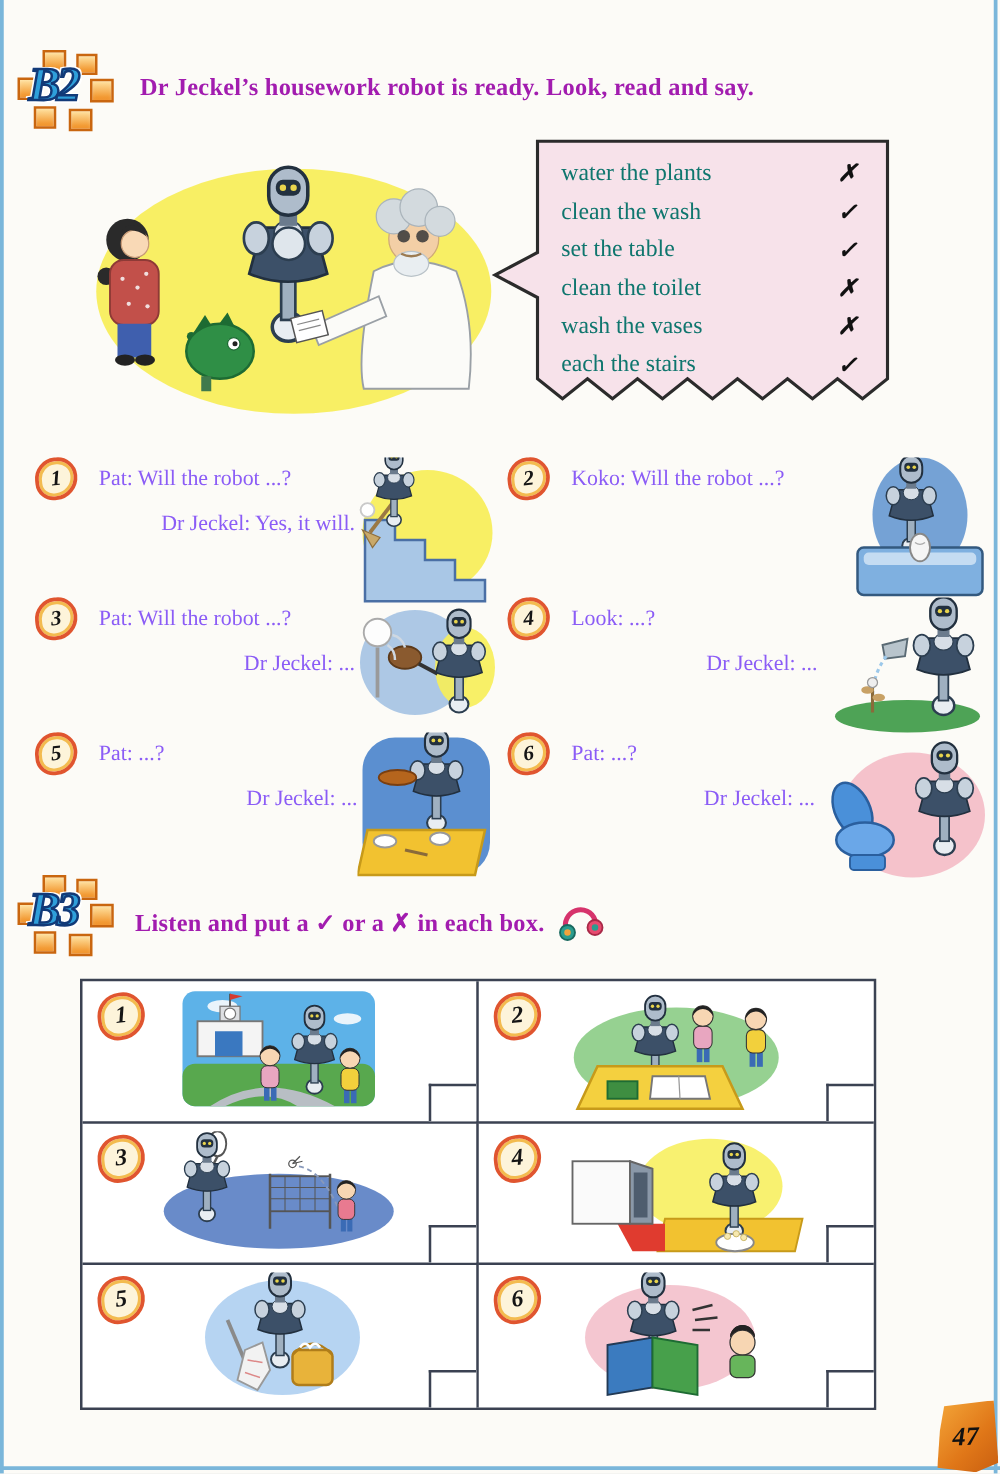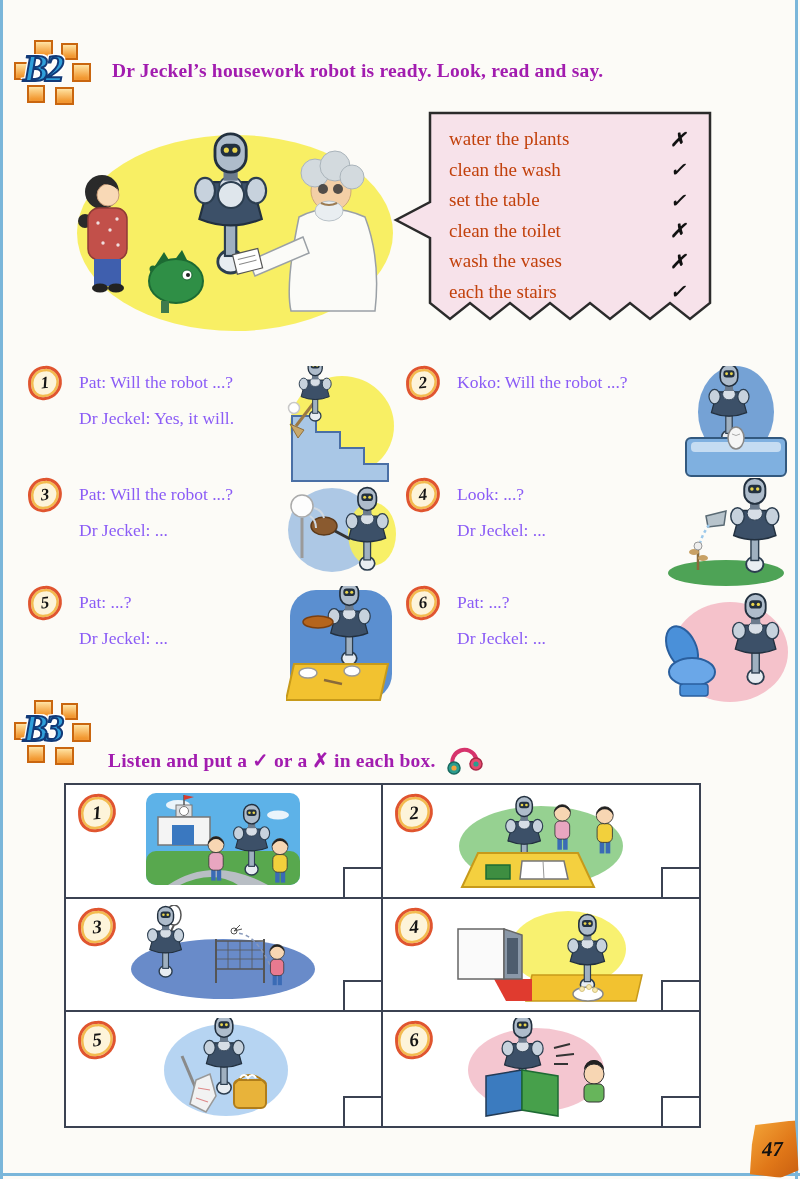--- a/index.html
+++ b/index.html
@@ -22,44 +22,44 @@
   .bbadge .sq4{left:58px;top:23px;width:15px;height:15px;}
   .bbadge .sq5{left:13px;top:45px;width:14px;height:14px;}
   .bbadge .sq6{left:41px;top:47px;width:15px;height:14px;}
   .bbadge .txt{
     position:absolute;left:9px;top:6px;font-size:38px;font-weight:800;font-style:italic;
     color:#2f9fda;-webkit-text-stroke:2px #123a78;letter-spacing:-3px;
     text-shadow:2px 2px 0 #ffffff,-2px 2px 0 #ffffff,2px -2px 0 #ffffff,-2px -2px 0 #ffffff;
   }
   .instruction{position:absolute;font-size:19.5px;font-weight:600;letter-spacing:.2px;color:#a21caf;}
   #b2-instruction{left:112px;top:60px;width:650px;}
-  #b3-instruction{left:108px;top:744px;width:560px;}
+  #b3-instruction{left:108px;top:722px;width:560px;}
   #b3-instruction .hp{vertical-align:-9px;margin-left:10px;}
 
   
   .bubble{position:absolute;left:393px;top:110px;width:322px;height:226px;}
   .bubble svg.shape{position:absolute;left:0;top:0;}
   .bubble .list{position:absolute;left:56px;top:14px;width:246px;}
   .check-row{display:flex;justify-content:space-between;align-items:center;height:30.5px;}
-  .check-row .task{font-size:19px;color:#c2410c;}
+  .check-row .task{font-size:19px;color:#0f766e;}
   .check-row .mark{font-size:19px;font-weight:700;font-style:italic;width:34px;text-align:center;color:#111;}
 
   
   .dialogue{position:absolute;display:flex;align-items:flex-start;}
   .numbadge{
     flex:none;width:34px;height:34px;border-radius:52% 48% 56% 44%;
     background:#fdf4da;border:3px solid #e0552f;box-shadow:inset 0 0 0 2.5px #f3bb4f;
     display:flex;align-items:center;justify-content:center;
     font-weight:800;font-style:italic;font-size:17px;color:#151515;transform:rotate(-6deg);
     box-sizing:border-box;
   }
   .numbadge.big{width:38px;height:38px;font-size:19px;}
   .dialogue .lines{flex:1;margin-left:17px;padding-top:6px;}
   .dline{font-size:17.5px;color:#8b5cf6;}
-  .dline + .dline{margin-top:15px;}
+  .dline + .dline{margin-top:15px;text-align:right;}
   .dillu{flex:none;}
 
   
   .grid{
     position:absolute;left:64px;top:783px;width:637px;height:345px;
     display:grid;grid-template-columns:1fr 1fr;grid-template-rows:1fr 1fr 1fr;
     border:2px solid #3b4252;box-sizing:border-box;background:#fff;
   }
   .cell{position:relative;box-sizing:border-box;}
   .cell.bR{border-right:2px solid #3b4252;}

